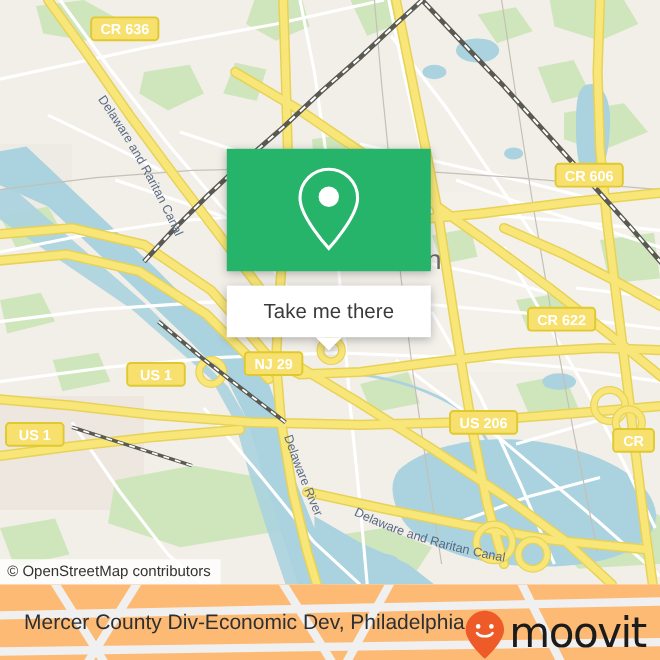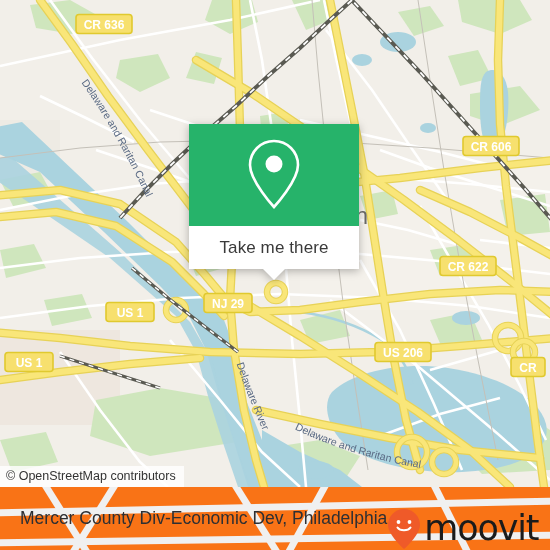--- a/index.html
+++ b/index.html
@@ -65,20 +65,21 @@
     align-items: center;
     justify-content: center;
   }
   #popup-body {
     position: relative;
     background: #ffffff;
     height: 43px;
     display: flex;
     align-items: center;
     justify-content: center;
+    margin-top: 12px;
   }
   #popup-label {
     font-size: 17px;
     color: #3a3a3a;
     font-family: "Liberation Sans", sans-serif;
     letter-spacing: 0.1px;
   }
   #popup-tail {
     position: absolute;
     left: 50%;
@@ -90,21 +91,21 @@
     border-top: 11px solid #ffffff;
   }
 
   
   #footer {
     position: absolute;
     left: 0;
     top: 487px;
     width: 550px;
     height: 63px;
-    background: #f97316;
+    background: #fdba74;
     overflow: hidden;
   }
   #footer-watermark {
     position: absolute;
     inset: 0;
     opacity: 1;
   }
   #footer-inner {
     position: relative;
     height: 100%;

